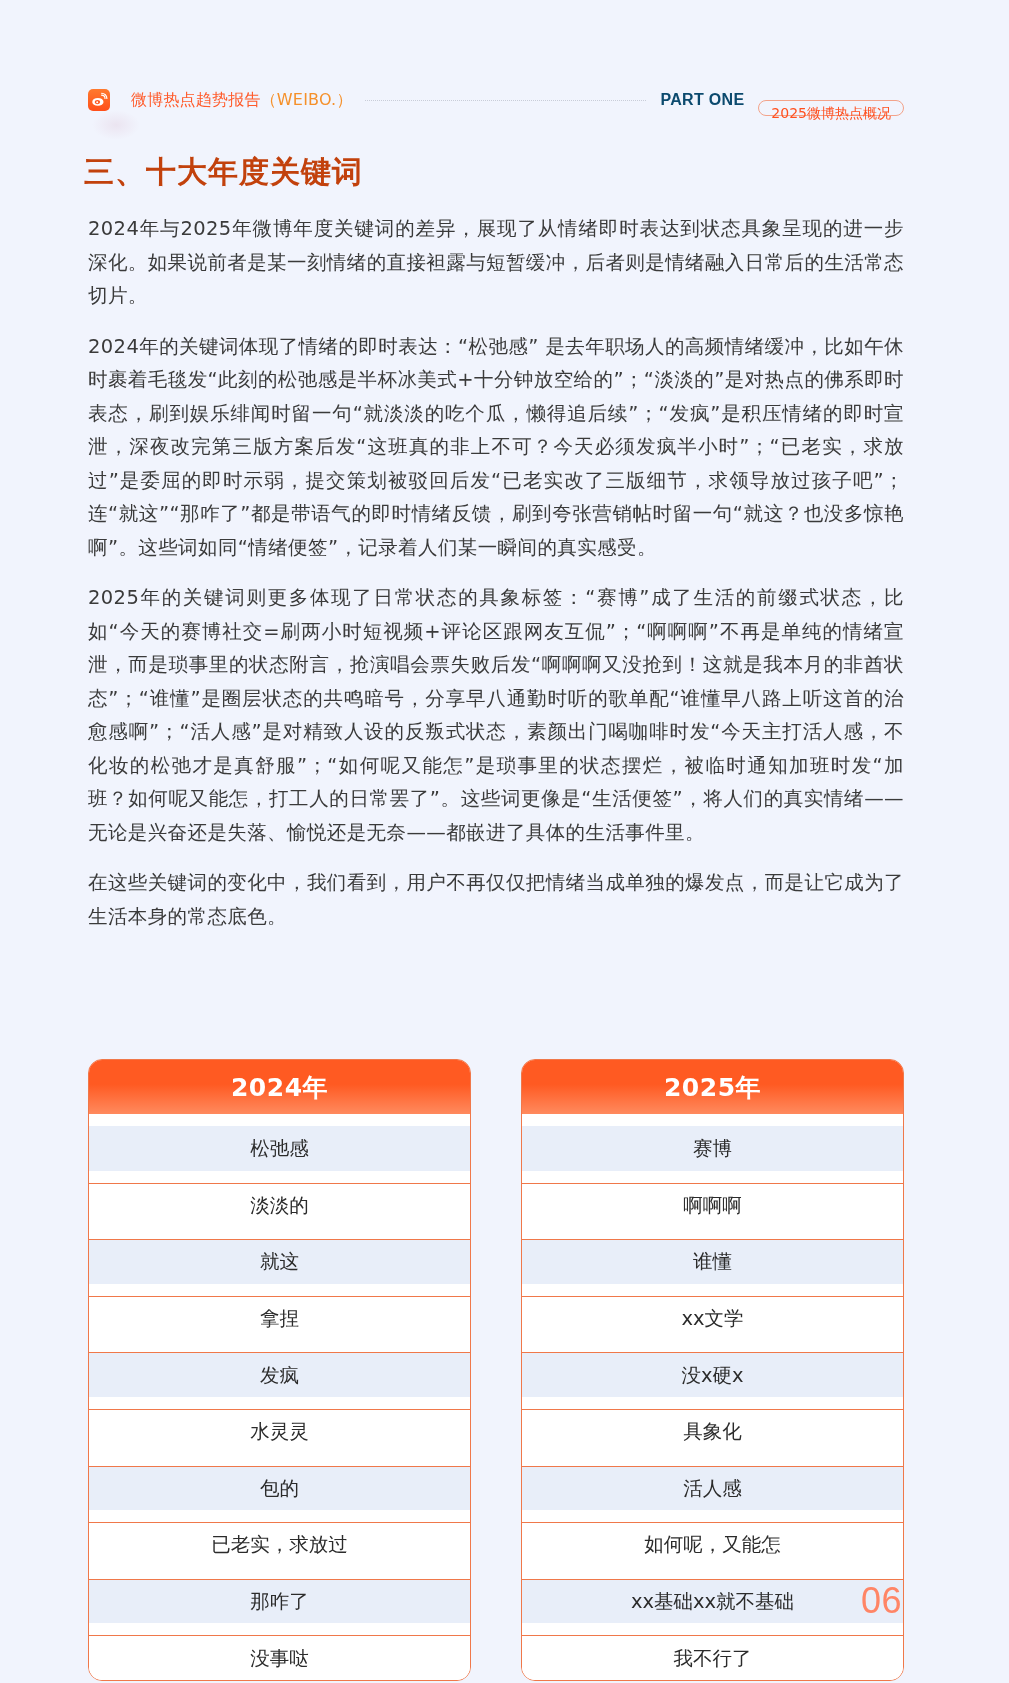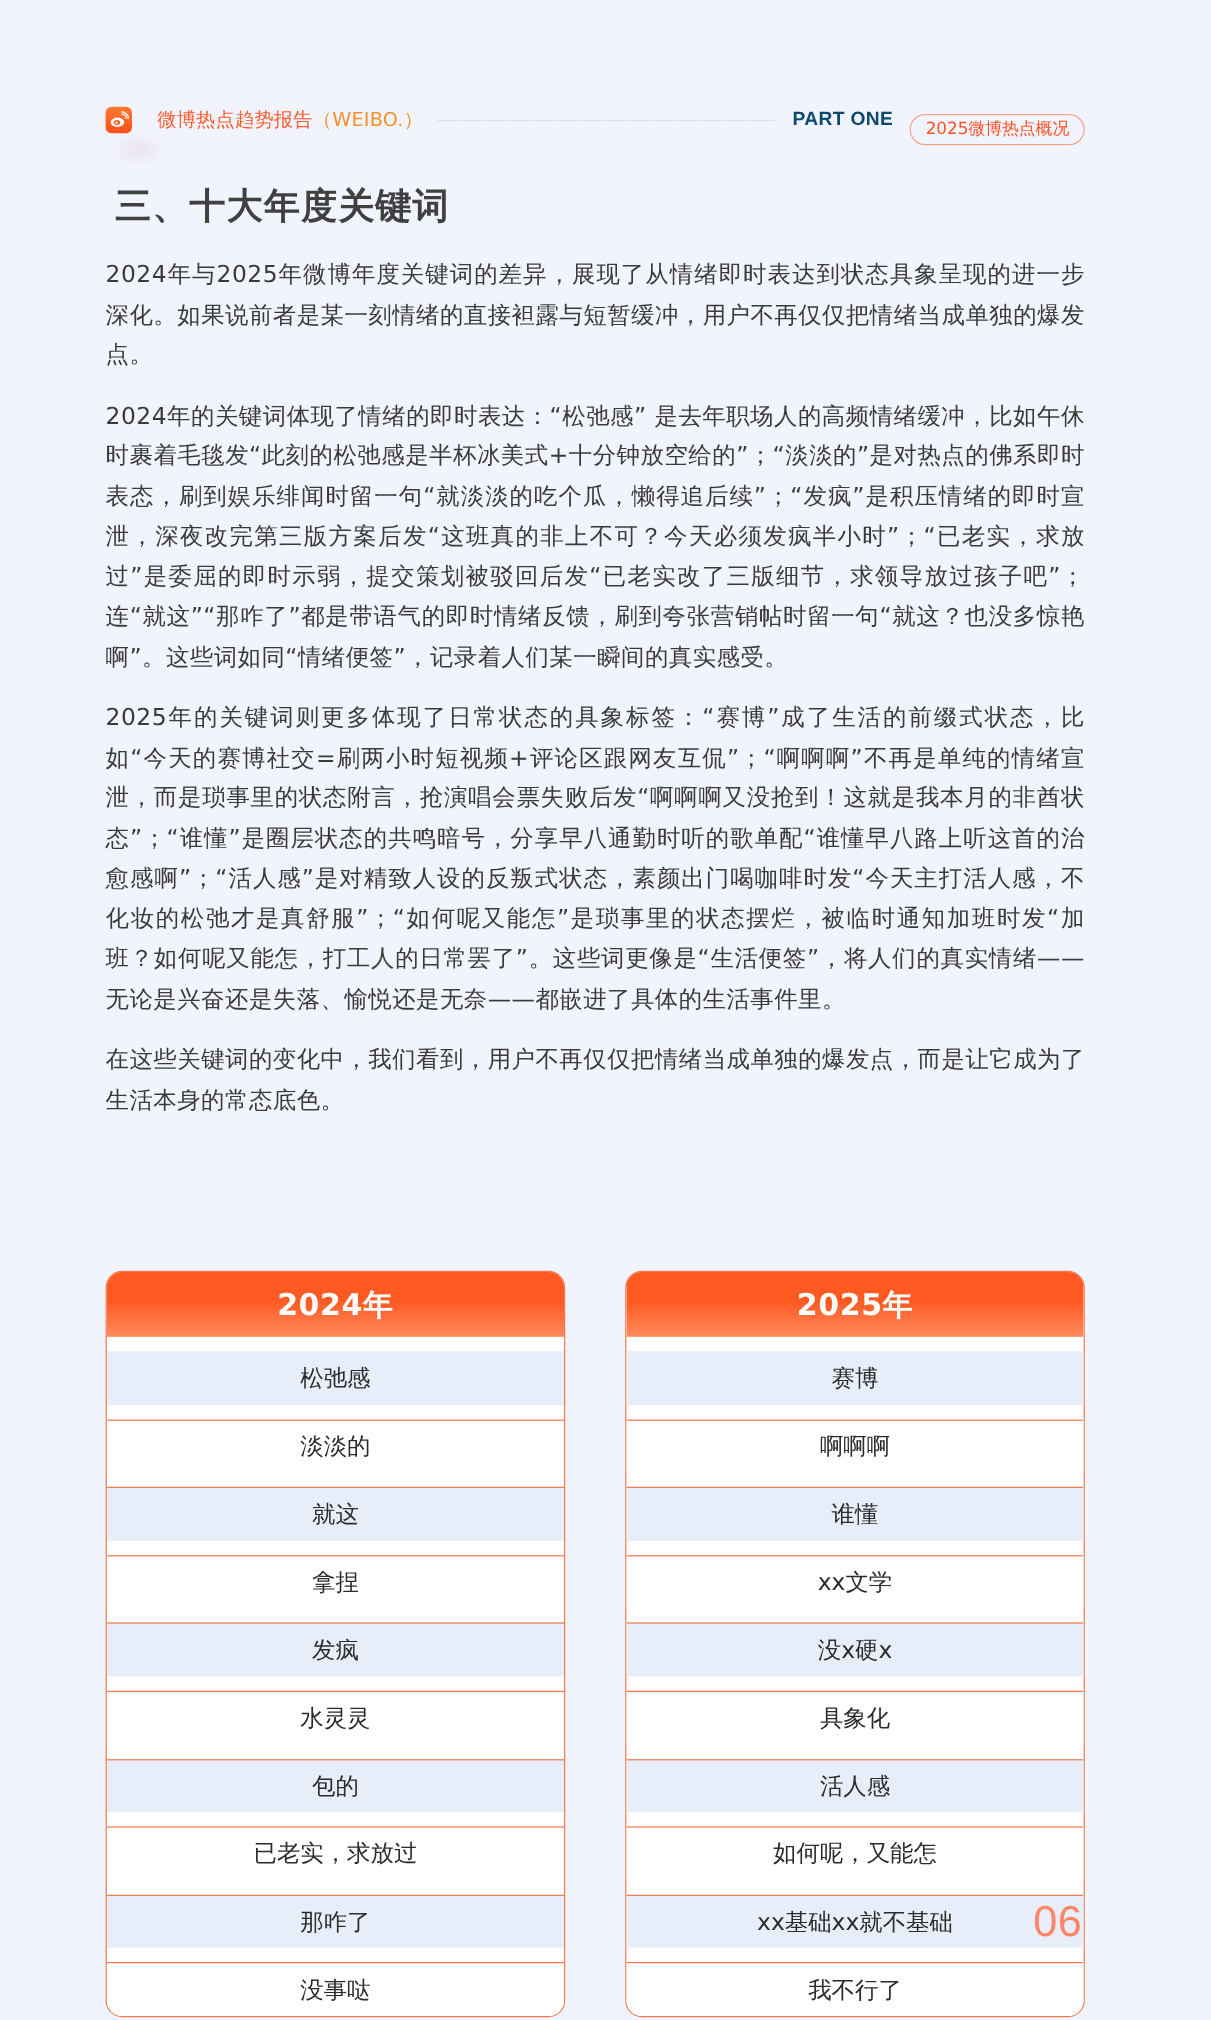--- a/index.html
+++ b/index.html
@@ -56,21 +56,21 @@
       font-family: "Liberation Sans", sans-serif;
       font-weight: 700;
       font-size: 16px;
       color: #0c4a6e;
       letter-spacing: 0.3px;
       white-space: nowrap;
     }
     .section-pill {
       margin-left: 14px;
       padding: 0 12px;
-      height: 26px;
+      height: 16px;
       line-height: 24px;
       border: 1px solid #f3a38a;
       border-radius: 13px;
       font-size: 14px;
       color: #ff5020;
       white-space: nowrap;
       background: transparent;
       margin-top: 16px;
     }
     .shadow-blob {
@@ -78,25 +78,25 @@
       left: 92px;
       top: 110px;
       width: 48px;
       height: 30px;
       border-radius: 50%;
       background: radial-gradient(ellipse at center, rgba(230,215,230,0.55), rgba(241,244,253,0) 70%);
     }
     
     .section-title {
       position: absolute;
-      left: 96px;
+      left: 84px;
       top: 152px;
       font-size: 30px;
       font-weight: 700;
-      color: #404040;
+      color: #c2410c;
       letter-spacing: 1px;
     }
     
     .body-text {
       position: absolute;
       left: 88px;
       top: 212px;
       width: 816px;
     }
     .para {
@@ -177,21 +177,21 @@
     <div class="header-dots"></div>
     <span class="part-label">PART ONE</span>
     <span class="section-pill">2025微博热点概况</span>
   </div>
 
   <div class="shadow-blob"></div>
 
   <h1 class="section-title">三、十大年度关键词</h1>
 
   <div class="body-text">
-    <p class="para">2024年与2025年微博年度关键词的差异，展现了从情绪即时表达到状态具象呈现的进一步深化。如果说前者是某一刻情绪的直接袒露与短暂缓冲，用户不再仅仅把情绪当成单独的爆发点。</p>
+    <p class="para">2024年与2025年微博年度关键词的差异，展现了从情绪即时表达到状态具象呈现的进一步深化。如果说前者是某一刻情绪的直接袒露与短暂缓冲，后者则是情绪融入日常后的生活常态切片。</p>
     <p class="para">2024年的关键词体现了情绪的即时表达：“松弛感” 是去年职场人的高频情绪缓冲，比如午休时裹着毛毯发“此刻的松弛感是半杯冰美式+十分钟放空给的”；“淡淡的”是对热点的佛系即时表态，刷到娱乐绯闻时留一句“就淡淡的吃个瓜，懒得追后续”；“发疯”是积压情绪的即时宣泄，深夜改完第三版方案后发“这班真的非上不可？今天必须发疯半小时”；“已老实，求放过”是委屈的即时示弱，提交策划被驳回后发“已老实改了三版细节，求领导放过孩子吧”；连“就这”“那咋了”都是带语气的即时情绪反馈，刷到夸张营销帖时留一句“就这？也没多惊艳啊”。这些词如同“情绪便签”，记录着人们某一瞬间的真实感受。</p>
     <p class="para">2025年的关键词则更多体现了日常状态的具象标签：“赛博”成了生活的前缀式状态，比如“今天的赛博社交=刷两小时短视频+评论区跟网友互侃”；“啊啊啊”不再是单纯的情绪宣泄，而是琐事里的状态附言，抢演唱会票失败后发“啊啊啊又没抢到！这就是我本月的非酋状态”；“谁懂”是圈层状态的共鸣暗号，分享早八通勤时听的歌单配“谁懂早八路上听这首的治愈感啊”；“活人感”是对精致人设的反叛式状态，素颜出门喝咖啡时发“今天主打活人感，不化妆的松弛才是真舒服”；“如何呢又能怎”是琐事里的状态摆烂，被临时通知加班时发“加班？如何呢又能怎，打工人的日常罢了”。这些词更像是“生活便签”，将人们的真实情绪——无论是兴奋还是失落、愉悦还是无奈——都嵌进了具体的生活事件里。</p>
     <p class="para">在这些关键词的变化中，我们看到，用户不再仅仅把情绪当成单独的爆发点，而是让它成为了生活本身的常态底色。</p>
   </div>
 
   <div class="tables">
     <div class="kw-table">
       <div class="kw-head">2024年</div>
       <div class="kw-body">
         <div class="kw-row">松弛感</div>

